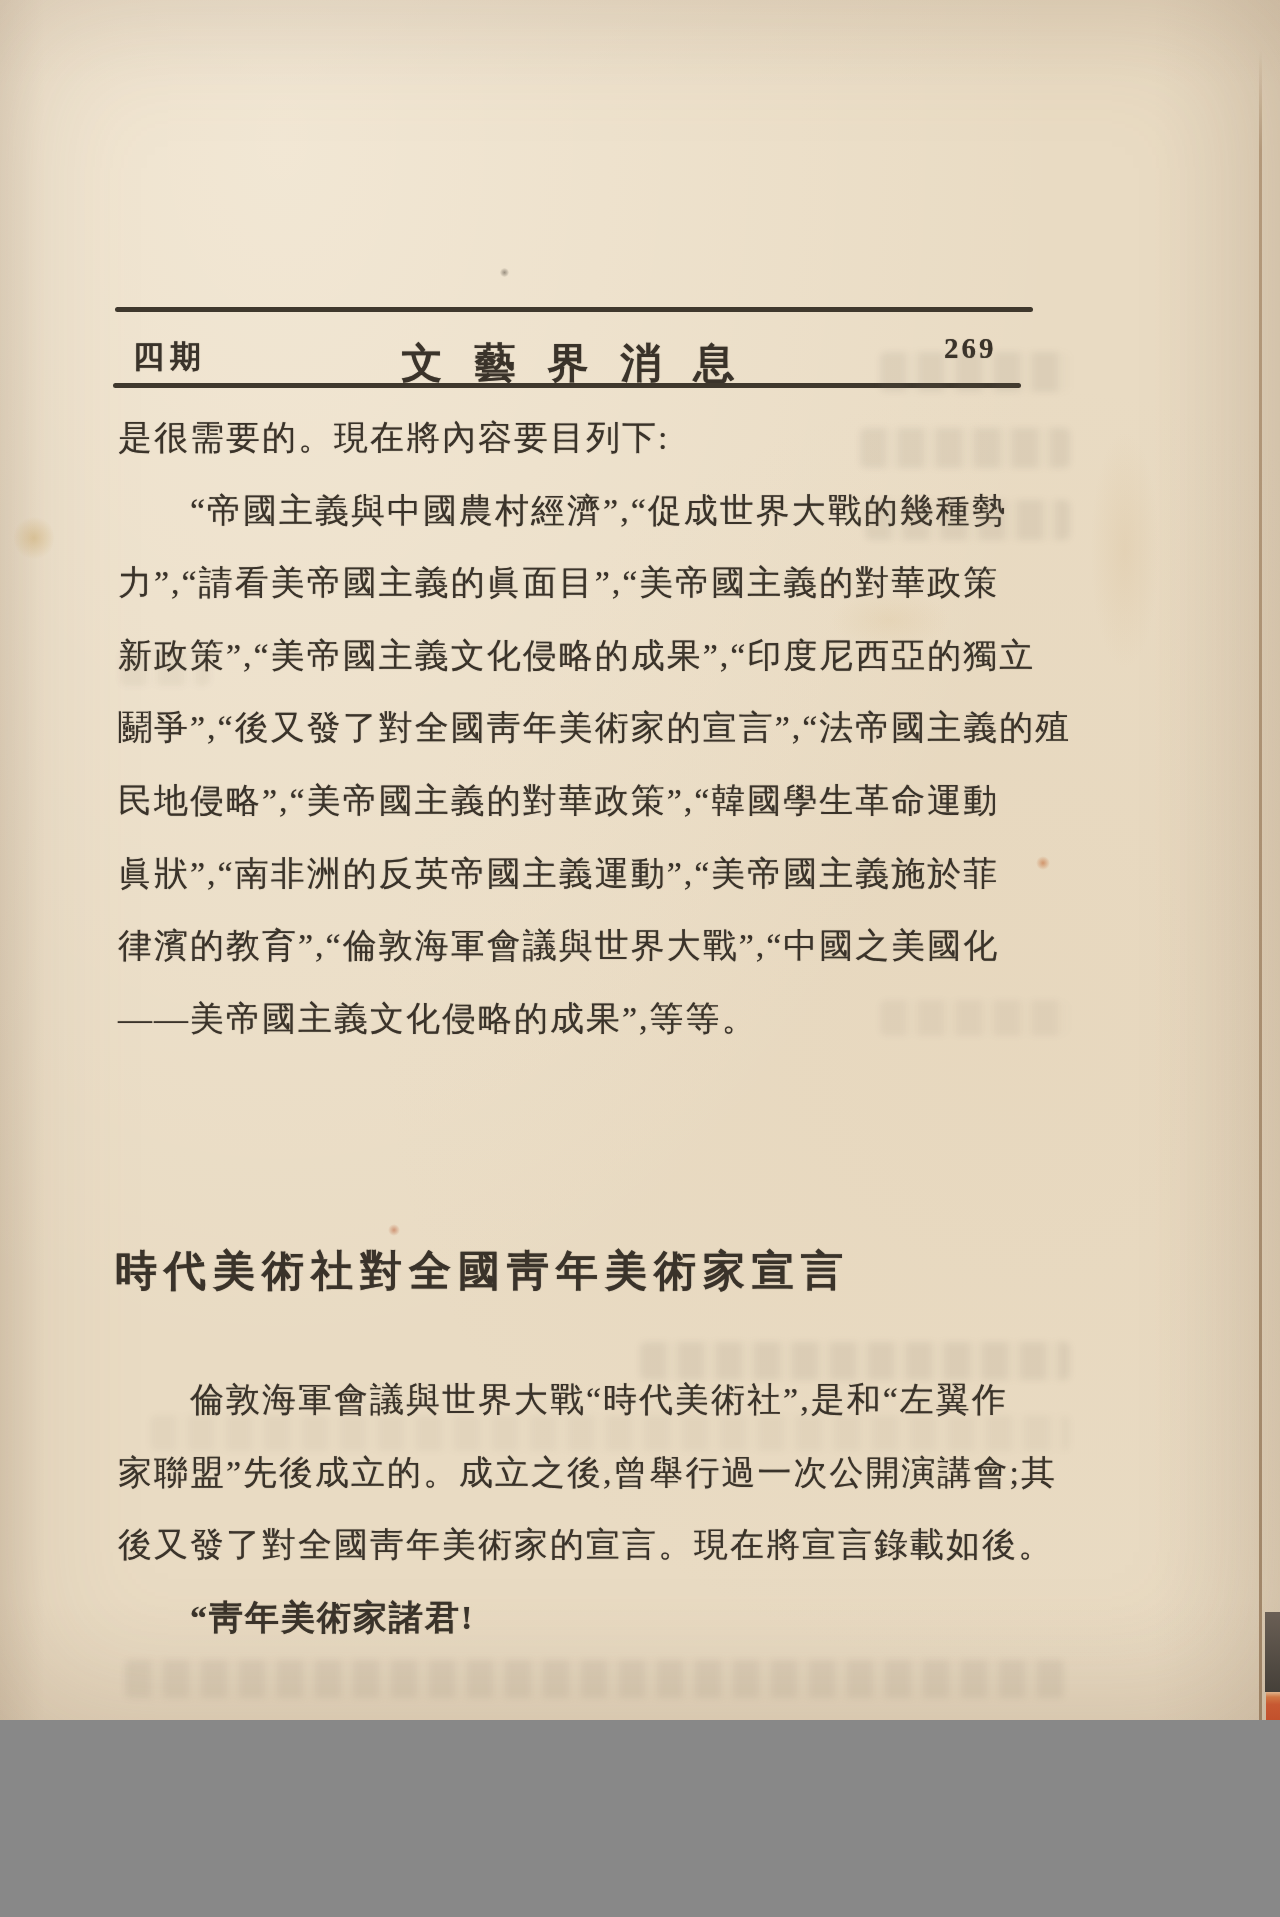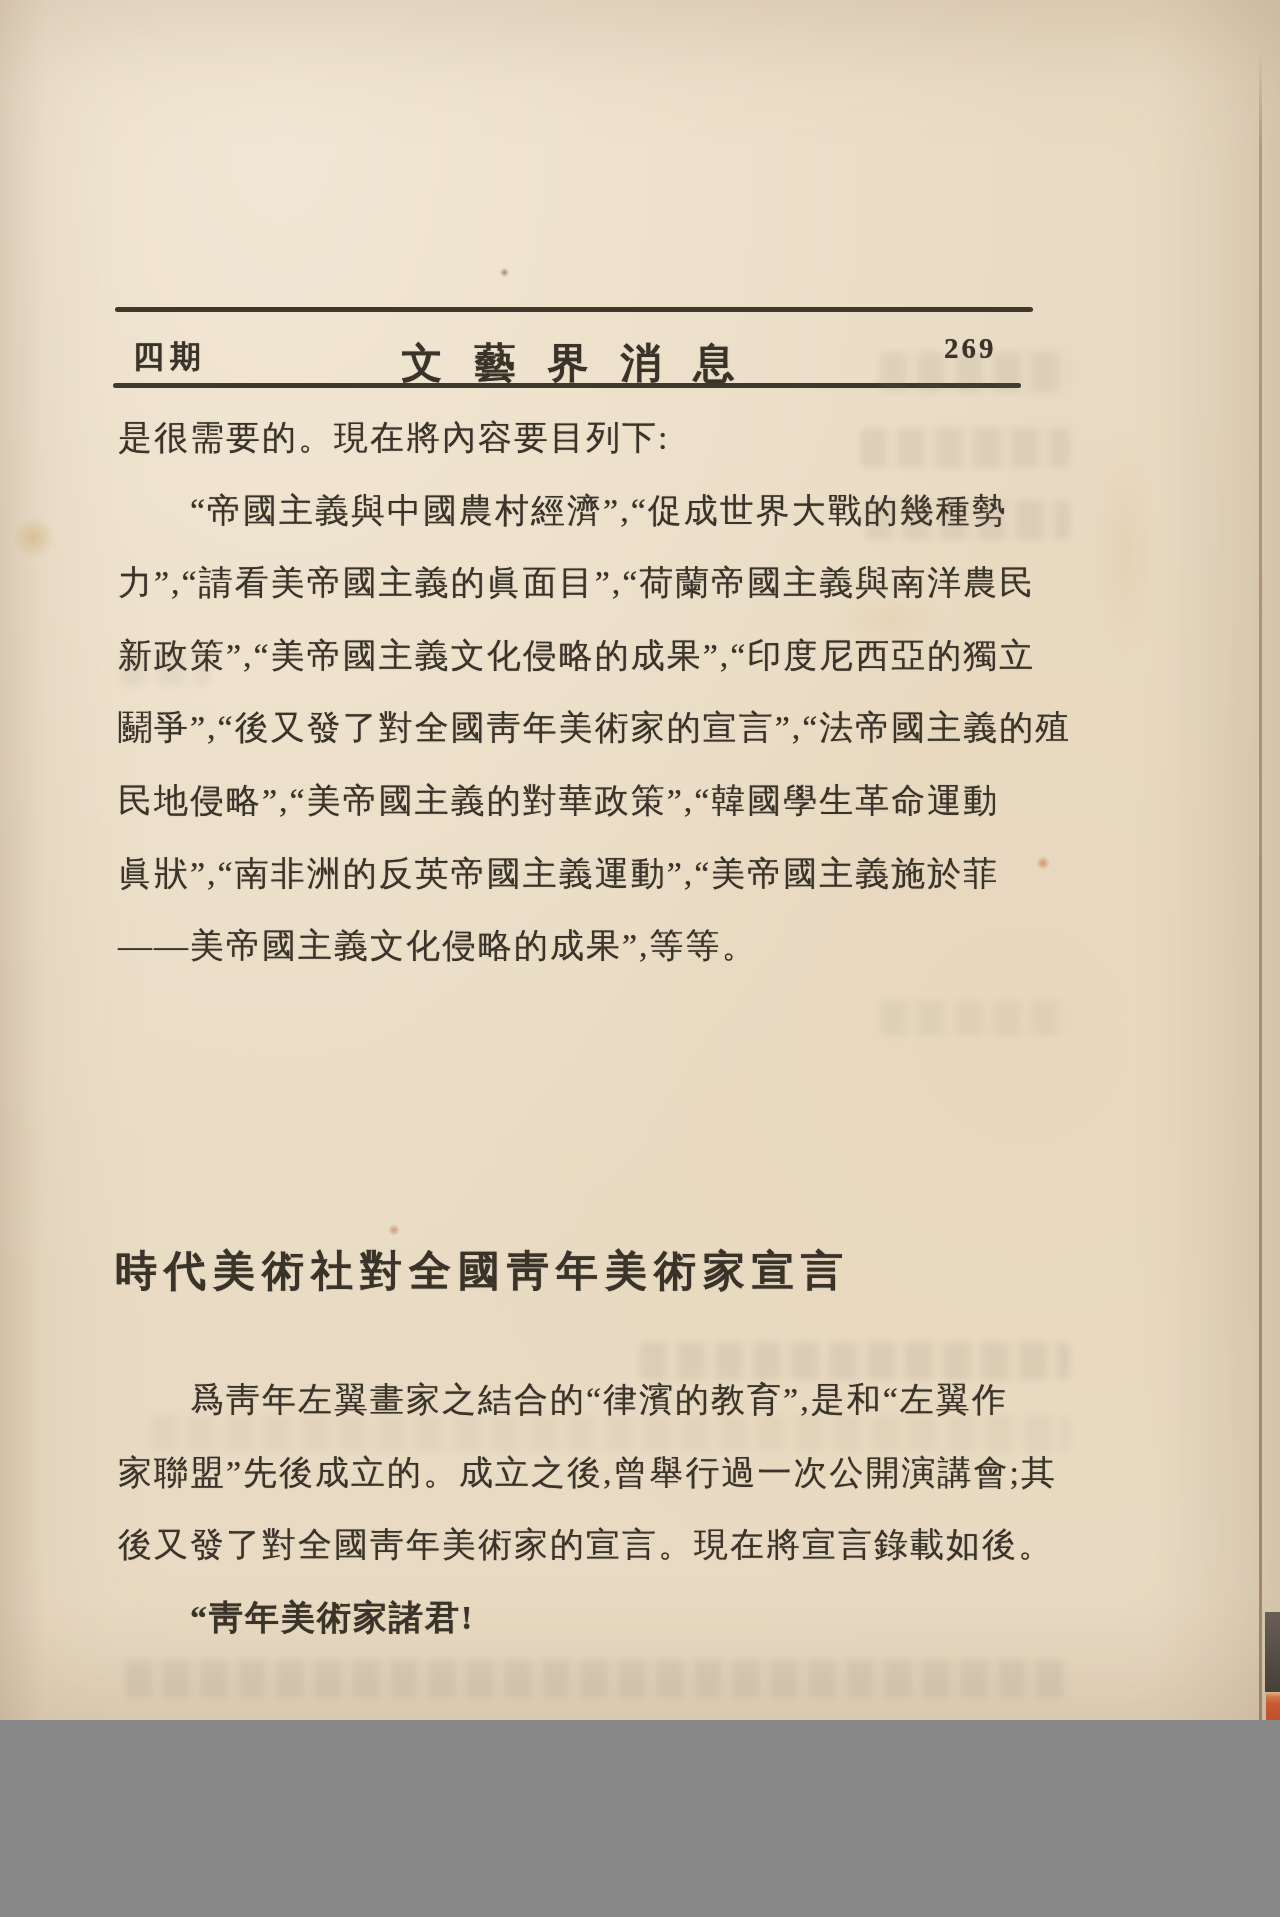--- a/index.html
+++ b/index.html
@@ -112,32 +112,33 @@
 
   <div class="rule top"></div>
   <div class="hdr-issue">四期</div>
   <div class="hdr-title">文藝界消息</div>
   <div class="hdr-page">269</div>
   <div class="rule bottom"></div>
 
   <div class="bodytext">
     <div class="line">是很需要的。現在將內容要目列下:</div>
     <div class="line indent-1">“帝國主義與中國農村經濟”,“促成世界大戰的幾種勢</div>
-    <div class="line">力”,“請看美帝國主義的眞面目”,“荷蘭帝國主義與南洋農民</div>
+    <div class="line">力”,“請看美帝國主義的眞面目”,“美帝國主義的對華政策</div>
     <div class="line">新政策”,“美帝國主義文化侵略的成果”,“印度尼西亞的獨立</div>
     <div class="line">鬬爭”,“後又發了對全國靑年美術家的宣言”,“法帝國主義的殖</div>
     <div class="line">民地侵略”,“美帝國主義的對華政策”,“韓國學生革命運動</div>
     <div class="line">眞狀”,“南非洲的反英帝國主義運動”,“美帝國主義施於菲</div>
+    <div class="line">律濱的教育”,“倫敦海軍會議與世界大戰”,“中國之美國化</div>
     <div class="line">——美帝國主義文化侵略的成果”,等等。</div>
   </div>
 
   <div class="heading">時代美術社對全國靑年美術家宣言</div>
 
   <div class="bodytext2">
-    <div class="line indent-1">爲靑年左翼畫家之結合的“律濱的教育”,是和“左翼作</div>
+    <div class="line indent-1">倫敦海軍會議與世界大戰“時代美術社”,是和“左翼作</div>
     <div class="line">家聯盟”先後成立的。成立之後,曾舉行過一次公開演講會;其</div>
     <div class="line">後又發了對全國靑年美術家的宣言。現在將宣言錄載如後。</div>
     <div class="line indent-1 b2-last">“靑年美術家諸君!</div>
   </div>
 
   <div class="bleed" style="left:880px; top:352px;  width:190px; height:40px;"></div>
   <div class="bleed" style="left:860px; top:428px;  width:210px; height:40px;"></div>
   <div class="bleed" style="left:865px; top:500px;  width:205px; height:40px;"></div>
   <div class="bleed" style="left:120px; top:650px;  width:90px;  height:36px; opacity:.7;"></div>
   <div class="bleed" style="left:880px; top:1000px; width:190px; height:36px; opacity:.7;"></div>

